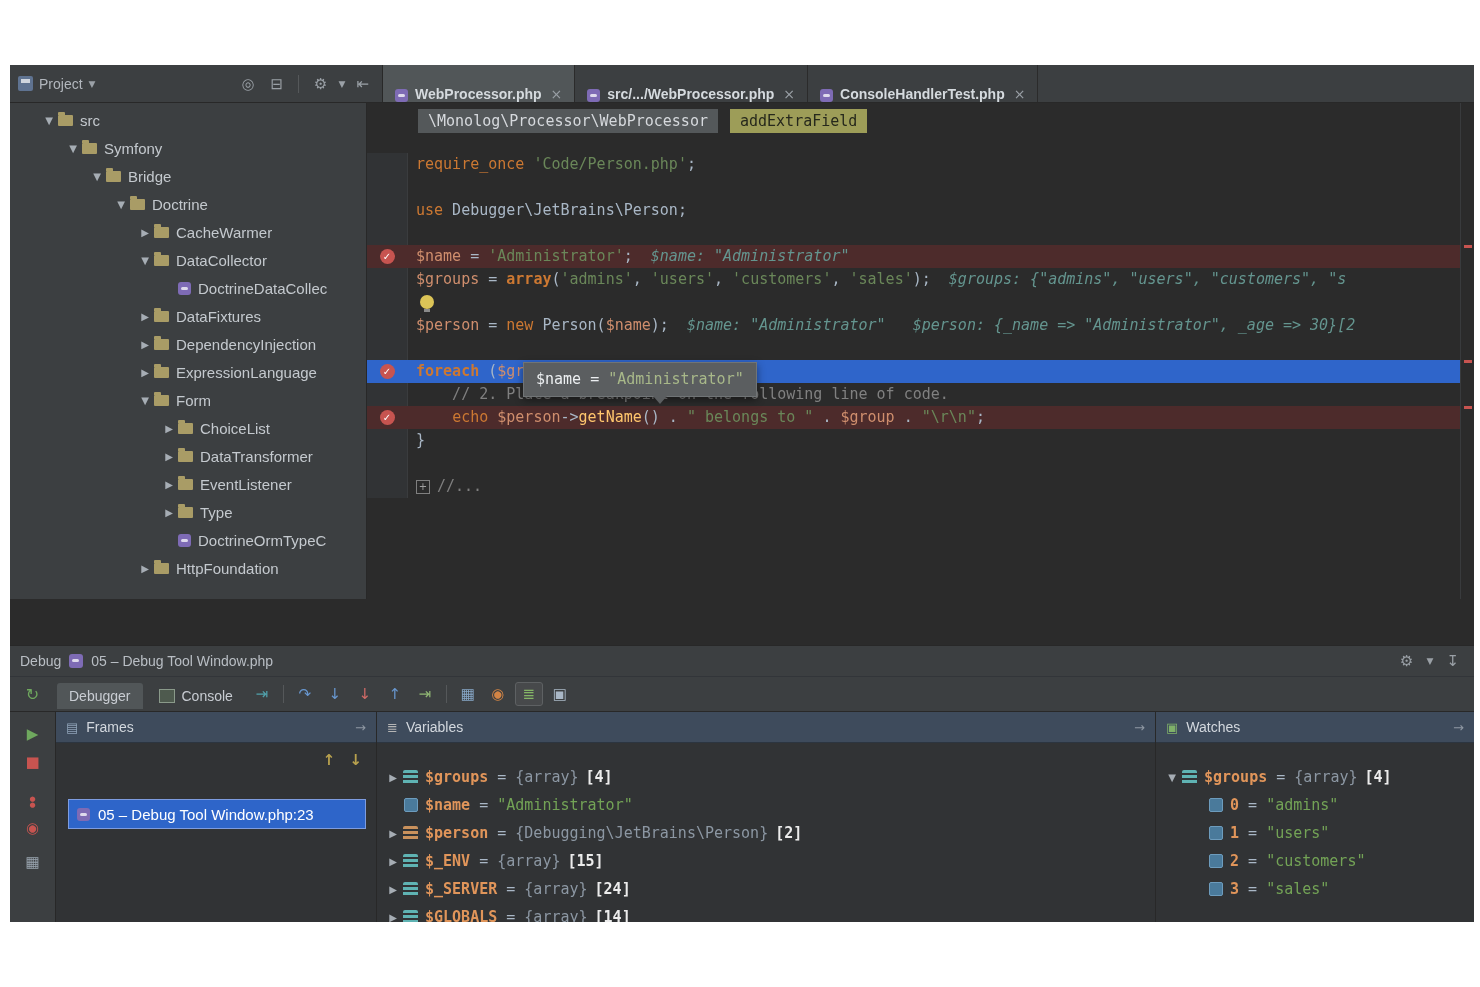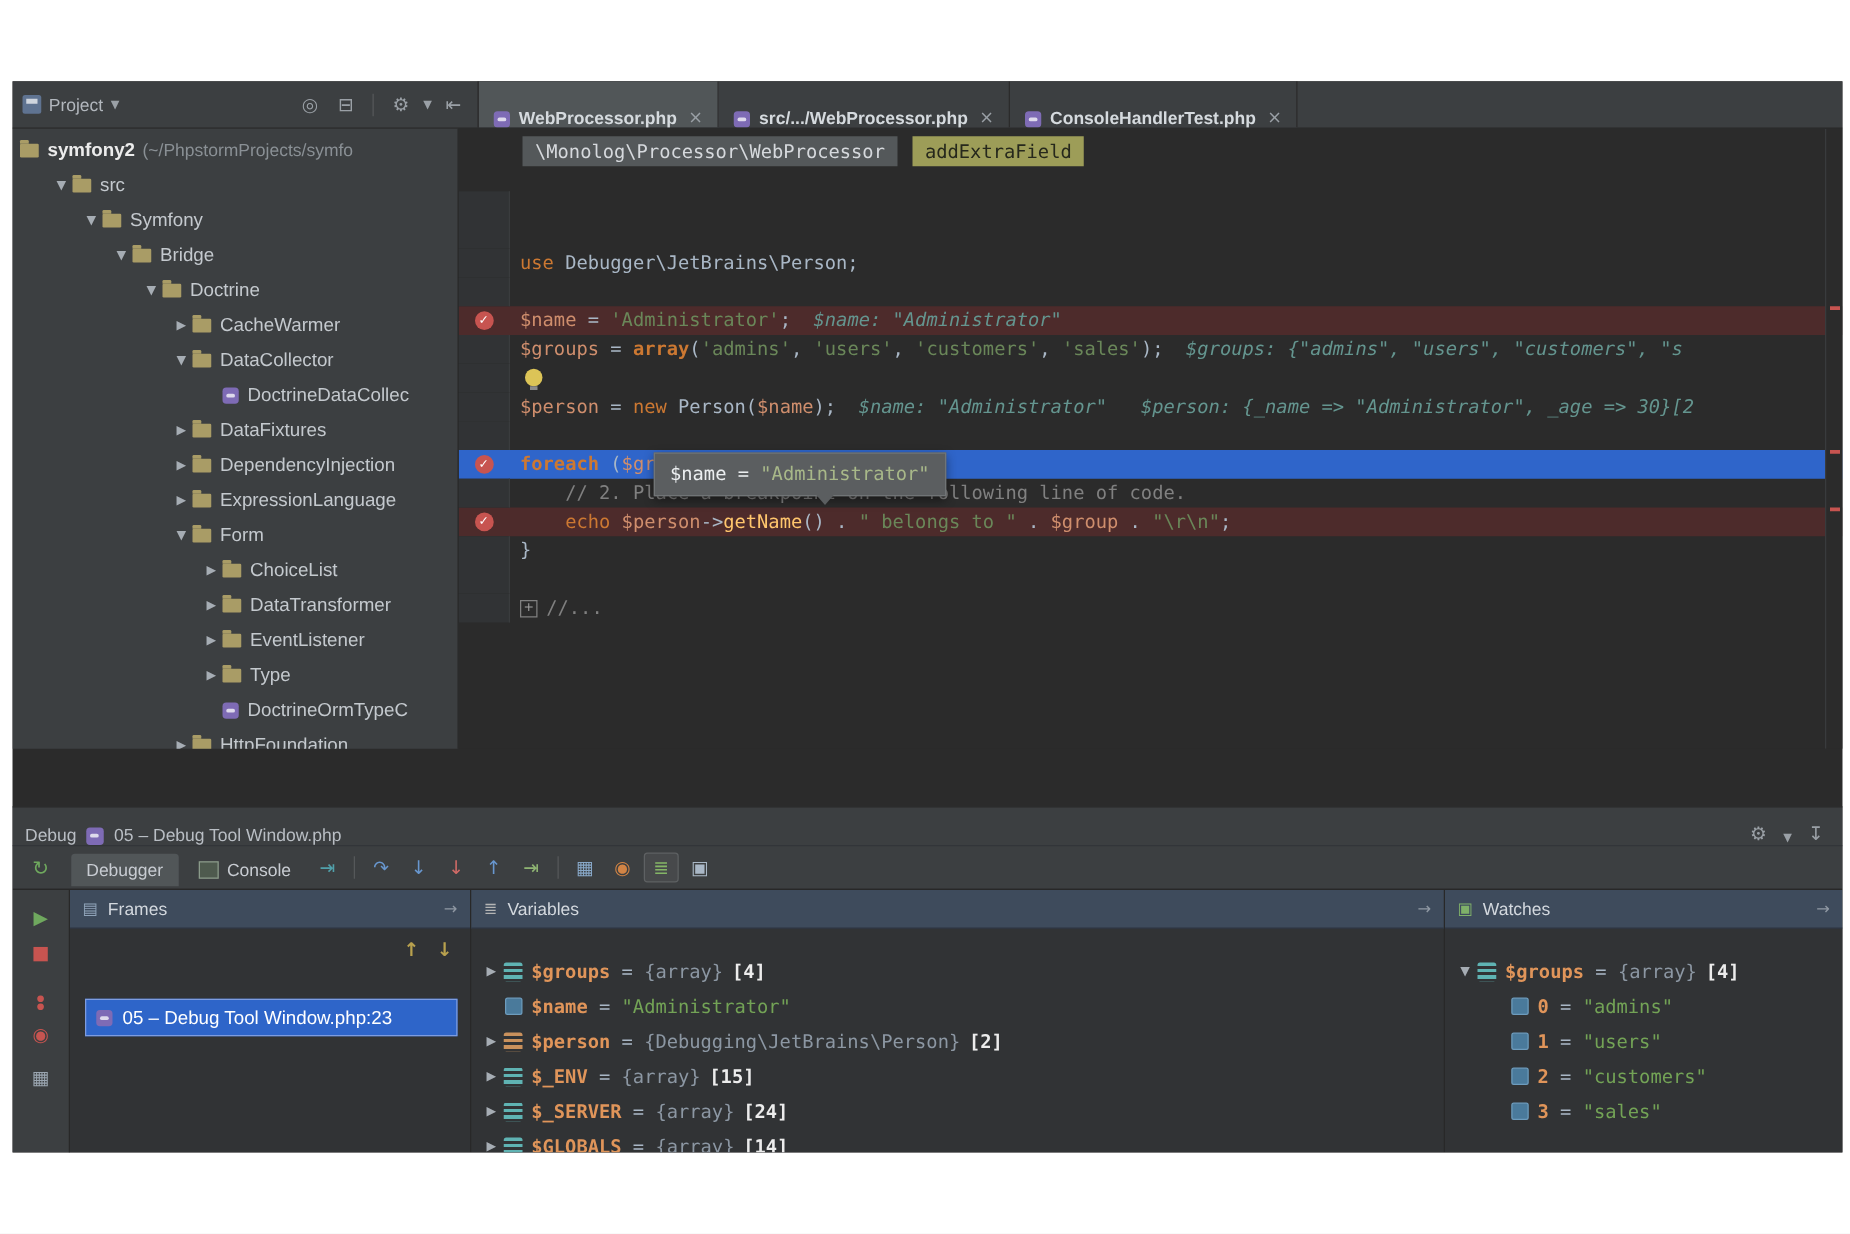--- a/index.html
+++ b/index.html
@@ -77,21 +77,21 @@
   .dbg-popup .peq{color:#eceff1;}
   .dbg-popup .pval{color:#a8b889;}
   .popup-arrow{position:absolute;left:286px;top:257px;width:0;height:0;border-left:7px solid transparent;
                border-right:7px solid transparent;border-top:8px solid #5b5e60;z-index:6;}
 
   .stripe{position:absolute;right:0;top:0;bottom:0;width:13px;background:#2b2b2b;border-left:1px solid #393b3d;}
   .stripe .mark{position:absolute;right:2px;width:8px;height:3px;background:#c75450;}
 
   
   .dbg-hdr{height:30px;flex:none;background:#3c3f41;border-top:1px solid #282828;display:flex;
-           align-items:flex-end;padding:0 10px;gap:8px;color:#b9bec4;font-size:14px;margin-top:46px;}
+           align-items:center;padding:0 10px;gap:8px;color:#b9bec4;font-size:14px;margin-top:46px;}
   .dbg-hdr .php-icon{width:14px;height:14px;}
 
   
   .dbg-toolbar{height:34px;flex:none;background:#3c3f41;border-top:1px solid #323539;display:flex;align-items:center;}
   .tb-strip{width:45px;flex:none;display:flex;justify-content:center;}
   .rerun{color:#6fa85e;font-size:16px;}
   .dtab{display:flex;align-items:center;gap:7px;padding:5px 12px;margin:4px 2px 0 2px;color:#c8ccd2;
         font-size:14px;border-radius:3px 3px 0 0;}
   .dtab.selected{background:#515658;}
   .console-icon{width:14px;height:12px;background:#4e5a4e;border:1px solid #8a9a8a;flex:none;}
@@ -170,25 +170,20 @@
           <div class="tab">
             <span class="php-icon"></span>
             <span class="tab-label">ConsoleHandlerTest.php</span>
             <span class="tab-close ico">×</span>
           </div>
         </div>
     </div>
 
     <div class="main">
       <div class="tree">
-        <div class="tree-row" style="padding-left:6px">
-          <span class="folder-icon"></span>
-          <span class="tree-root-label">symfony2</span>
-          <span class="tree-root-path">(~/PhpstormProjects/symfo</span>
-        </div>
         <div>
             <div class="tree-row" style="padding-left: 30px;">
               <span class="tw-arrow">▼</span>
               <span class="folder-icon"></span>
               <span class="tree-label">src</span>
             </div>
             <div class="tree-row" style="padding-left: 54px;">
               <span class="tw-arrow">▼</span>
               <span class="folder-icon"></span>
               <span class="tree-label">Symfony</span>
@@ -272,21 +267,21 @@
       </div>
 
       <div class="editor">
         <div class="crumbs">
           <span class="crumb1">\Monolog\Processor\WebProcessor</span>
           <span class="crumb2">addExtraField</span>
         </div>
         <div class="code">
           <div class="dbg-popup"><span class="pname">$name</span><span class="peq"> = </span><span class="pval">"Administrator"</span></div>
           <div class="popup-arrow"></div>
-        <div class="code-line"><span class="gutter-cell"></span></div>
+        <div class="code-line"><span class="gutter-cell"></span><span class="line-text"><span class="seg-kw">require_once</span><span class="seg-pl"> </span><span class="seg-str">'Code/Person.php'</span><span class="seg-pl">;</span></span></div>
             <div class="code-line"><span class="gutter-cell"></span><span class="line-text"></span></div>
             <div class="code-line"><span class="gutter-cell"></span><span class="line-text"><span class="seg-kw">use</span><span class="seg-pl"> Debugger\JetBrains\Person;</span></span></div>
             <div class="code-line"><span class="gutter-cell"></span><span class="line-text"></span></div>
             <div class="code-line bp"><span class="gutter-cell"><span class="bp-dot">✓</span></span><span class="line-text"><span class="seg-var">$name</span><span class="seg-pl"> = </span><span class="seg-str">'Administrator'</span><span class="seg-pl">;  </span><span class="seg-hint">$name: "Administrator"</span></span></div>
             <div class="code-line"><span class="gutter-cell"></span><span class="line-text"><span class="seg-var">$groups</span><span class="seg-pl"> = </span><span class="seg-kwb">array</span><span class="seg-pl">(</span><span class="seg-str">'admins'</span><span class="seg-pl">, </span><span class="seg-str">'users'</span><span class="seg-pl">, </span><span class="seg-str">'customers'</span><span class="seg-pl">, </span><span class="seg-str">'sales'</span><span class="seg-pl">);  </span><span class="seg-hint">$groups: {"admins", "users", "customers", "s</span></span></div>
             <div class="code-line"><span class="gutter-cell"></span><span class="bulb"></span><span class="line-text"></span></div>
             <div class="code-line"><span class="gutter-cell"></span><span class="line-text"><span class="seg-var">$person</span><span class="seg-pl"> = </span><span class="seg-kw">new</span><span class="seg-pl"> Person(</span><span class="seg-var">$name</span><span class="seg-pl">);  </span><span class="seg-hint">$name: "Administrator"   $person: {_name =&gt; "Administrator", _age =&gt; 30}[2</span></span></div>
             <div class="code-line"><span class="gutter-cell"></span><span class="line-text"></span></div>
             <div class="code-line bp exec"><span class="gutter-cell"><span class="bp-dot">✓</span></span><span class="line-text"><span class="seg-kwb">foreach</span><span class="seg-pl"> (</span><span class="seg-var">$gr</span></span></div>
             <div class="code-line"><span class="gutter-cell"></span><span class="line-text"><span class="seg-com">    // 2. Place a breakpoint on the following line of code.</span></span></div>

